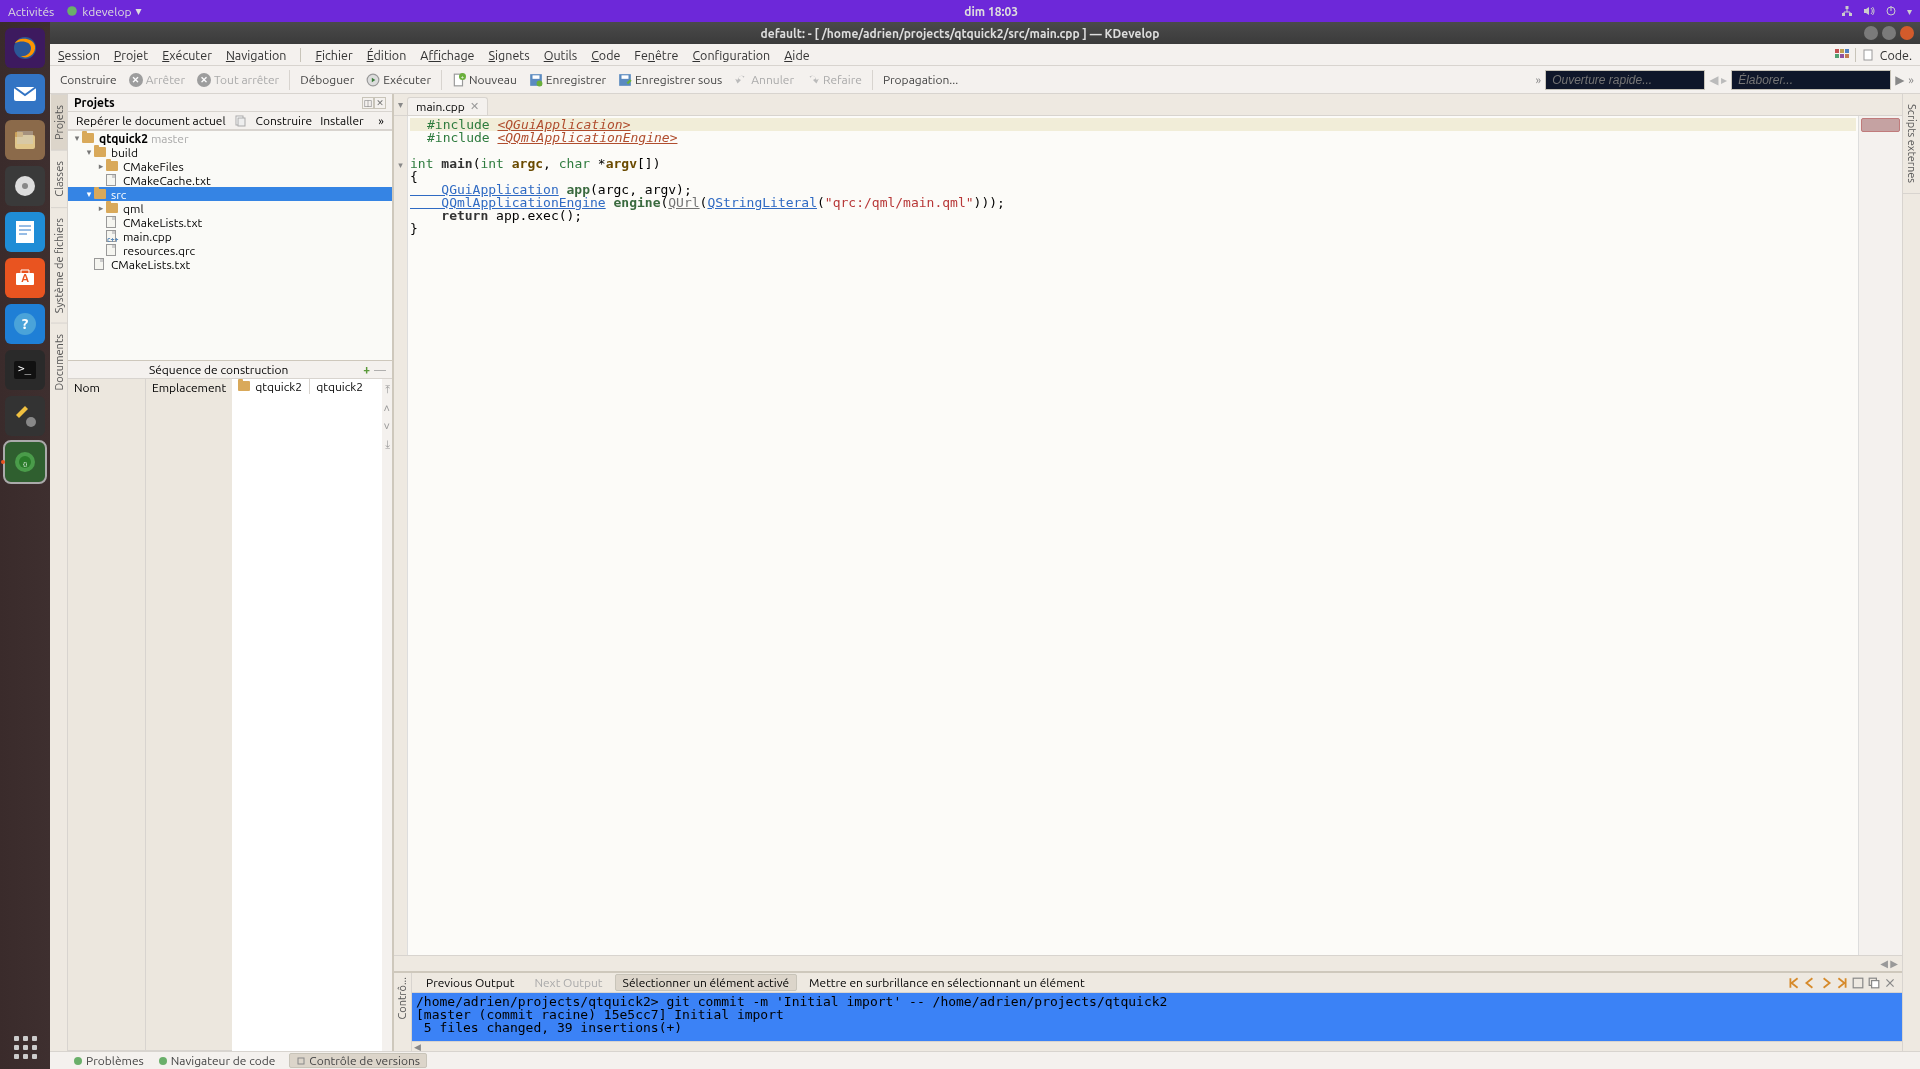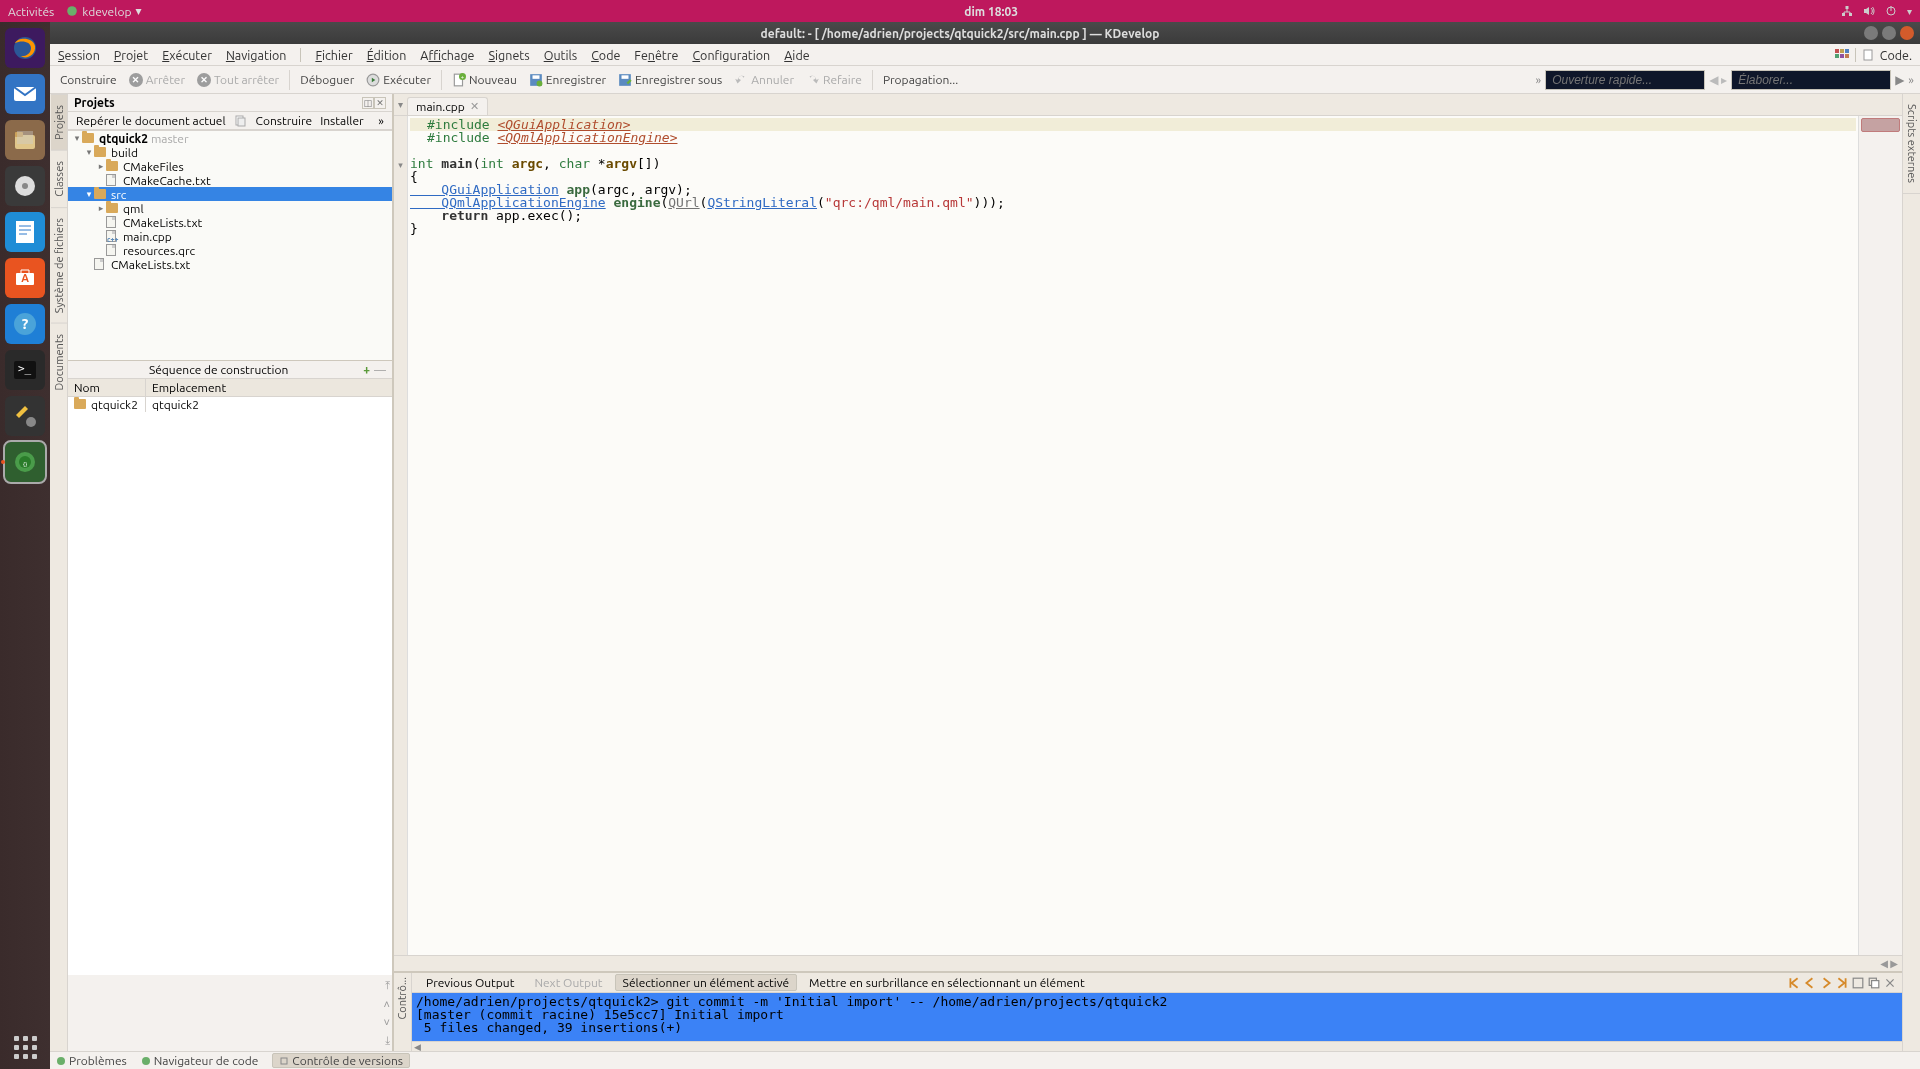--- a/index.html
+++ b/index.html
@@ -1,19 +1,19 @@
 <!DOCTYPE html>
 <html><head>
 <meta charset="utf-8">
 <style>
 * { box-sizing: border-box; margin: 0; padding: 0; }
 body { font-family: "Ubuntu", "Liberation Sans", sans-serif; font-size: 13px; background: #2c2c2c; width: 1920px; height: 1069px; overflow: hidden; position: relative; }
 
 
-.gnome-bar { background: #be185d; height: 22px; display: flex; align-items: center; color: #ddd; padding: 0 8px; font-size: 12px; }
+.gnome-bar { background: #6d28d9; height: 22px; display: flex; align-items: center; color: #ddd; padding: 0 8px; font-size: 12px; }
 .gnome-left { display: flex; gap: 12px; align-items: center; }
 .gnome-center { flex: 1; text-align: center; font-weight: bold; font-size: 12px; }
 .gnome-right { display: flex; gap: 10px; align-items: center; }
 .gnome-bar .kdev-logo { display: inline-flex; align-items: center; gap: 4px; }
 .gnome-bar svg { width: 12px; height: 12px; }
 
 
 .launcher { position: absolute; left: 0; top: 22px; bottom: 0; width: 50px; background: linear-gradient(90deg, #3a2b2b, #3e2f2f); display: flex; flex-direction: column; align-items: center; padding-top: 6px; gap: 6px; }
 .launcher .icon-sq { width: 40px; height: 40px; border-radius: 6px; display: flex; align-items: center; justify-content: center; }
 .firefox { background: #3d1a5f; }
@@ -77,21 +77,21 @@
 .tree-label { white-space: nowrap; font-size: 12px; }
 .folder-icon { background: #d9a95a; width: 12px; height: 10px; border-radius: 1px; position: relative; }
 .folder-icon::before { content: ""; position: absolute; top: -2px; left: 0; width: 5px; height: 3px; background: #d9a95a; border-radius: 1px 1px 0 0; }
 .file-icon { background: #f5f5f0; border: 1px solid #999; width: 10px; height: 12px; position: relative; }
 .file-icon::after { content: ""; position: absolute; top: 0; right: 0; width: 3px; height: 3px; background: #ccc; }
 .cpp-badge { color: #5d8ab8; font-size: 7px; font-weight: bold; }
 
 .build-seq { border-top: 1px solid #cec8bc; }
 .build-seq-hdr { display: flex; align-items: center; padding: 2px 6px; font-size: 12px; }
 .build-seq-hdr .t { flex: 1; text-align: center; }
-.build-list { border-top: 1px solid #d8d4cf; display: flex; flex-direction: column; flex: 1; }
+.build-list { border-top: 1px solid #d8d4cf; display: flex; flex-direction: row; flex: 1; }
 .build-hdr { display: flex; font-size: 12px; border-bottom: 1px solid #d8d4cf; background: #ece7de; }
 .build-hdr div { padding: 2px 6px; }
 .col-nom { width: 78px; border-right: 1px solid #d8d4cf; }
 .build-body { flex: 1; background: #fff; overflow: auto; }
 .build-row { display: flex; font-size: 12px; }
 .build-row div { padding: 1px 6px; }
 .nav-arrows { display: flex; flex-direction: column; align-items: flex-end; padding: 4px 2px; gap: 6px; color: #999; font-size: 11px; }
 
 
 .editor { flex: 1; display: flex; flex-direction: column; background: #fcfbf8; }
@@ -124,21 +124,21 @@
 .output-toolbar .btn { padding: 1px 7px; border: 1px solid transparent; border-radius: 2px; }
 .output-toolbar .btn.disabled { color: #aaa; }
 .output-toolbar .btn.active { border: 1px solid #c8c4b9; background: #dcd5ca; }
 .output-nav { margin-left: auto; display: flex; gap: 4px; align-items: center; }
 .output-nav svg { width: 12px; height: 12px; }
 .output-body { flex: 1; background: #3b82f6; font-family: "DejaVu Sans Mono", monospace; font-size: 13px; line-height: 13px; padding: 2px 4px; white-space: pre; overflow: auto; }
 .output-left-tab { width: 18px; background: #eee9e1; border-right: 1px solid #d8d4cf; }
 .vtab-bot { writing-mode: vertical-rl; transform: rotate(180deg); font-size: 11px; padding: 4px 2px; color: #555; }
 
 
-.statusbar { height: 18px; background: #f4f1ee; border-top: 1px solid #d8d4cf; display: flex; align-items: center; gap: 14px; padding: 0 6px; font-size: 12px; color: #444; }
+.statusbar { height: 18px; background: #f4f1ee; border-top: 1px solid #d8d4cf; display: flex; align-items: center; gap: 14px; padding: 0 23px; font-size: 12px; color: #444; }
 .statusbar .sb-item { display: flex; align-items: center; gap: 3px; }
 .sb-item svg { width: 10px; height: 10px; }
 
 .hdr-btn { width: 12px; height: 12px; display: inline-flex; align-items: center; justify-content: center; font-size: 9px; color: #777; border: 1px solid #c8c4b9; }
 </style>
 </head>
 <body>
 
 <div class="gnome-bar">
   <div class="gnome-left">

